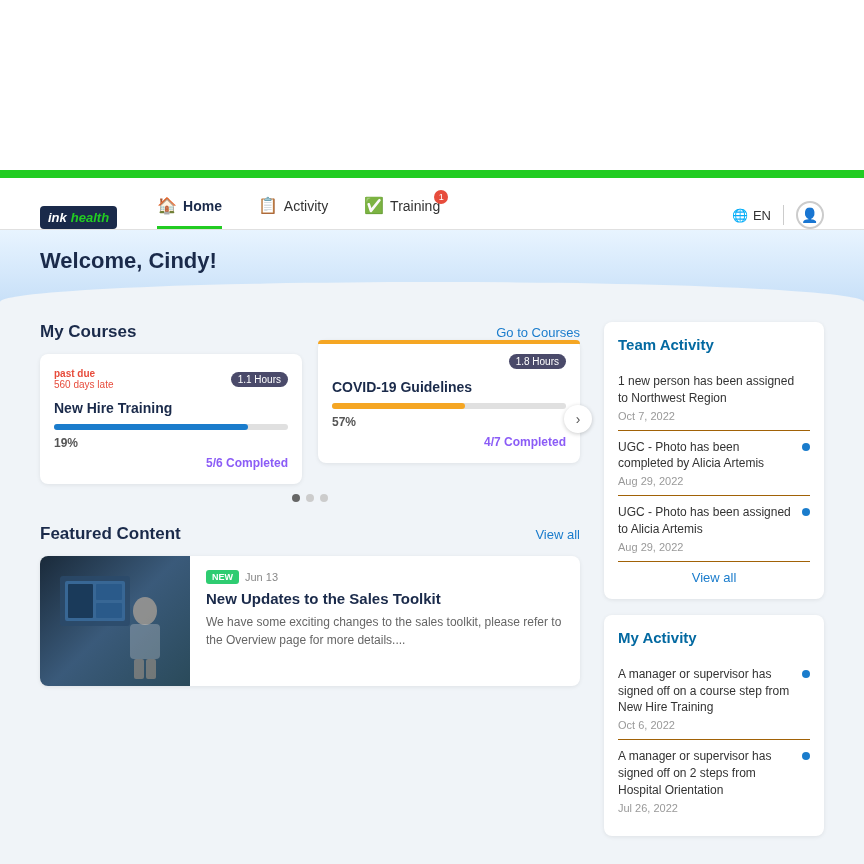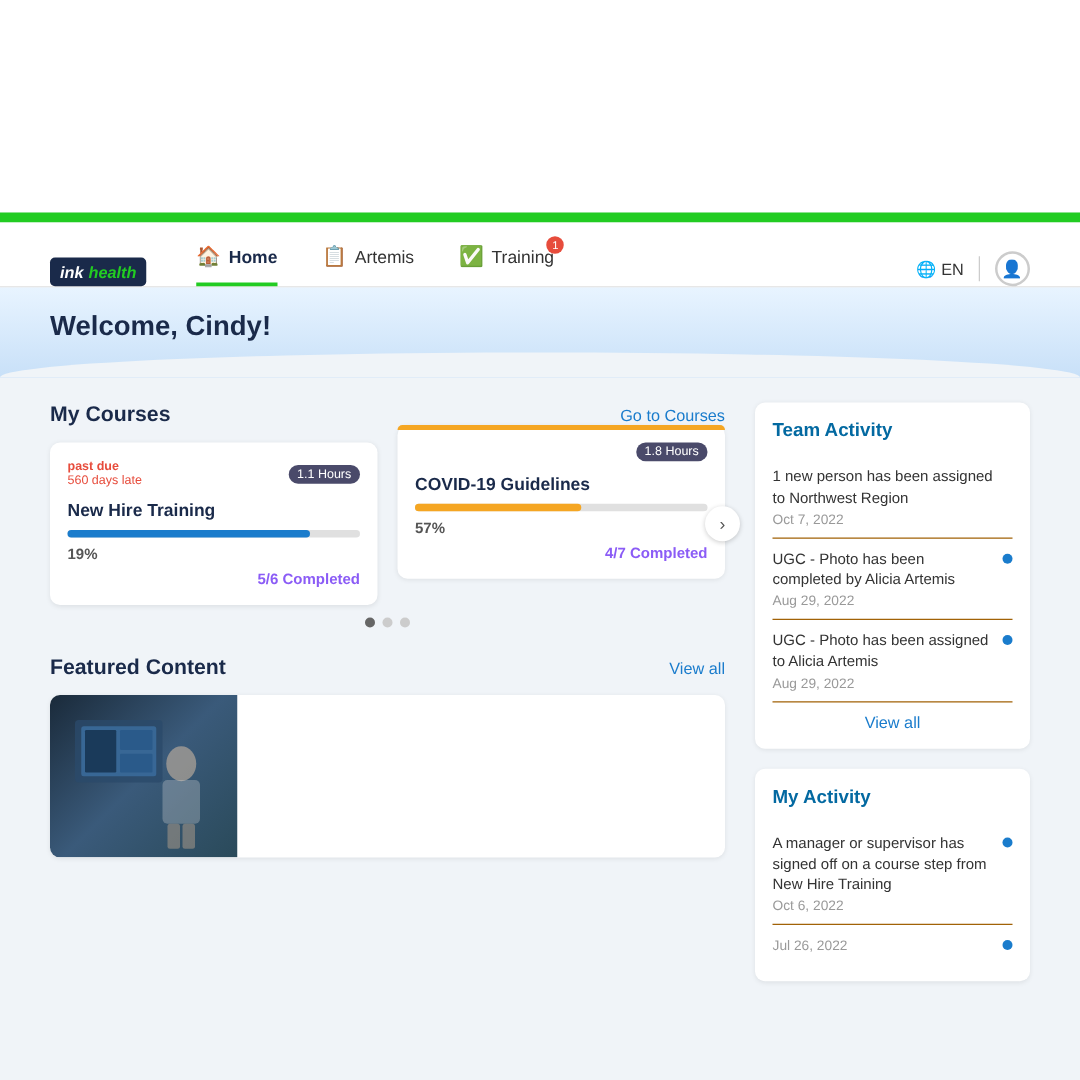--- a/index.html
+++ b/index.html
@@ -377,21 +377,21 @@
     <span class="logo-health">health</span>
   </div>
 
   <div class="nav-links">
     <a class="nav-item active">
       <span class="nav-icon">🏠</span>
       <span>Home</span>
     </a>
     <a class="nav-item">
       <span class="nav-icon">📋</span>
-      <span>Artemis</span>
+      <span>Activity</span>
     </a>
     <a class="nav-item" style="position:relative;">
       <span class="nav-icon">✅</span>
       <span>Training</span>
       <span class="nav-badge">1</span>
     </a>
   </div>
 
   <div class="nav-right">
     <div class="lang-btn">
@@ -482,20 +482,28 @@
               <rect x="46" y="28" width="26" height="16" rx="1" fill="#2a5a8a"></rect>
               <rect x="46" y="47" width="26" height="15" rx="1" fill="#2a5a8a"></rect>
 
               <ellipse cx="95" cy="55" rx="12" ry="14" fill="rgba(200,180,160,0.6)"></ellipse>
               <rect x="80" y="68" width="30" height="35" rx="4" fill="rgba(220,220,220,0.3)"></rect>
               <rect x="84" y="103" width="10" height="20" rx="2" fill="rgba(180,160,140,0.5)"></rect>
               <rect x="96" y="103" width="10" height="20" rx="2" fill="rgba(180,160,140,0.5)"></rect>
             </svg>
           </div>
         </div>
+        <div class="featured-body">
+          <div style="display:flex; align-items:center; margin-bottom:6px;">
+            <span class="new-badge">NEW</span>
+            <span class="featured-date">Jun 13</span>
+          </div>
+          <div class="featured-title">New Updates to the Sales Toolkit</div>
+          <div class="featured-desc">We have some exciting changes to the sales toolkit, please refer to the Overview page for more details....</div>
+        </div>
       </div>
     </div>
 
   </div>
 
   <div class="right-col">
 
     <div class="activity-card">
       <div class="activity-title">Team Activity</div>
 
@@ -522,19 +530,20 @@
     <div class="activity-card">
       <div class="activity-title">My Activity</div>
 
       <div class="activity-item">
         <div class="activity-text">A manager or supervisor has signed off on a course step from New Hire Training</div>
         <div class="activity-dot"></div>
         <div class="activity-date">Oct 6, 2022</div>
       </div>
 
       <div class="activity-item">
+        <div class="activity-text">A manager or supervisor has signed off on 2 steps from Hospital Orientation</div>
         <div class="activity-dot"></div>
         <div class="activity-date">Jul 26, 2022</div>
       </div>
     </div>
 
   </div>
 </div>
 
 </body></html>

